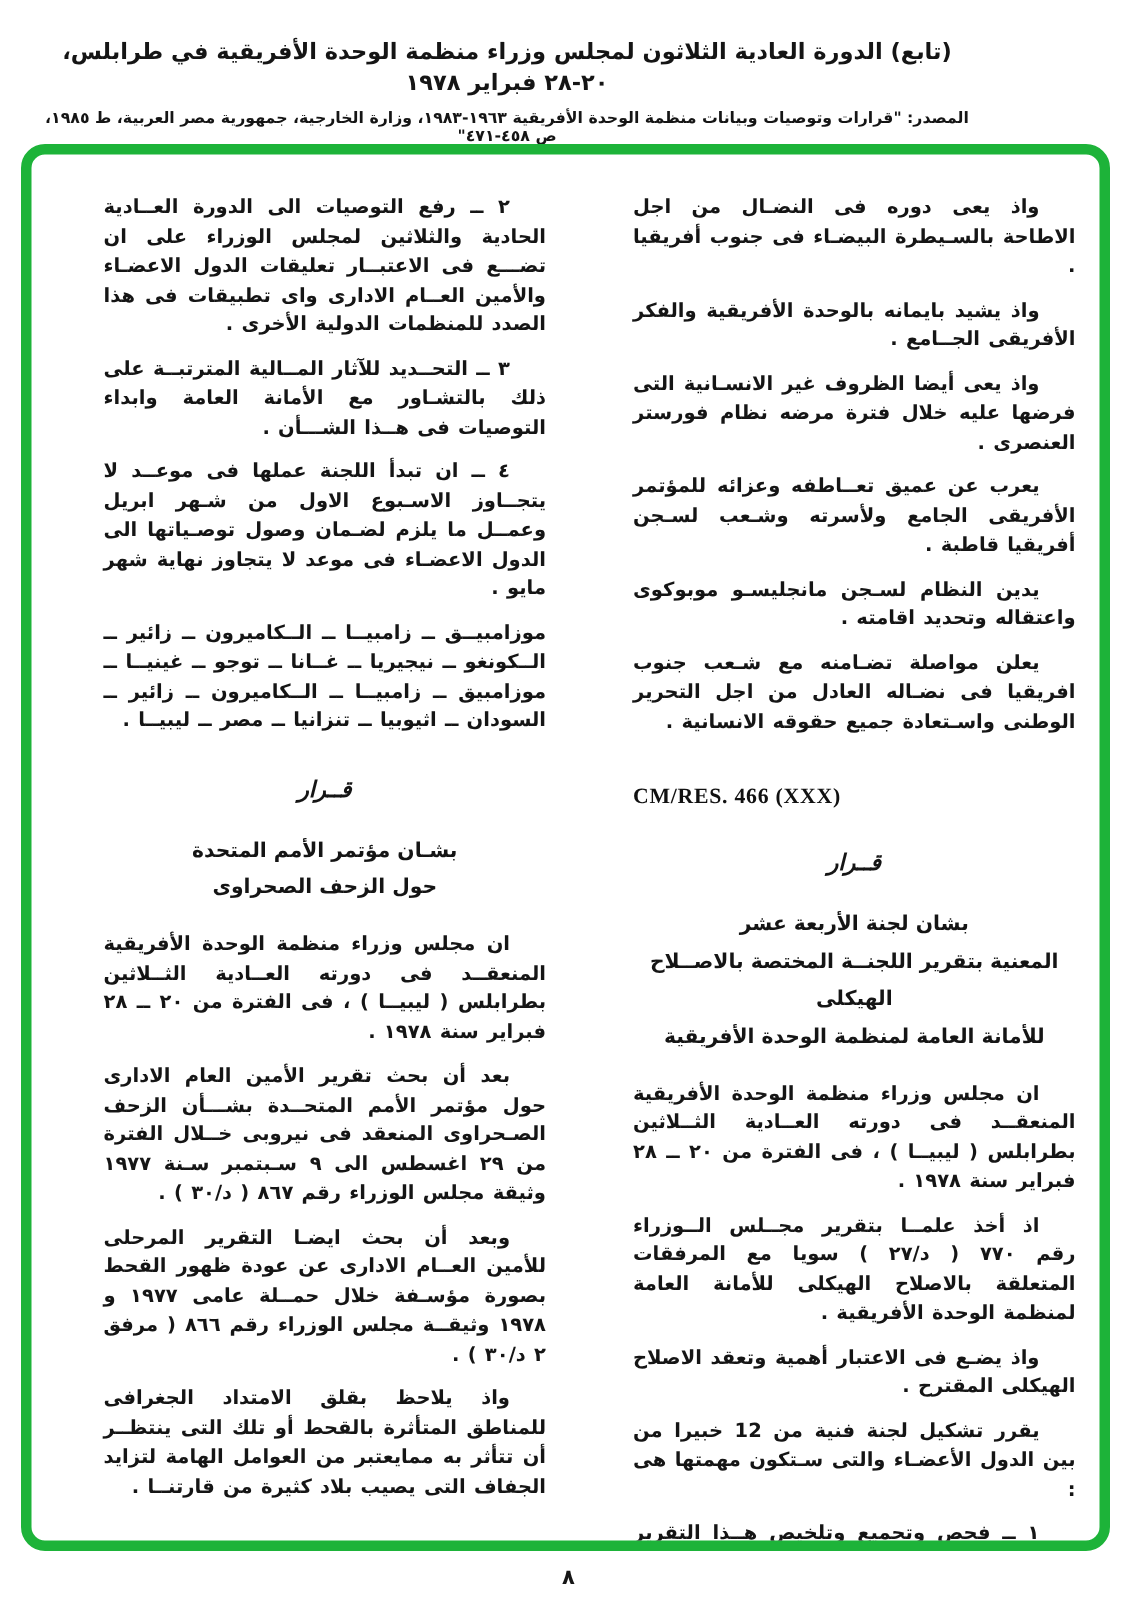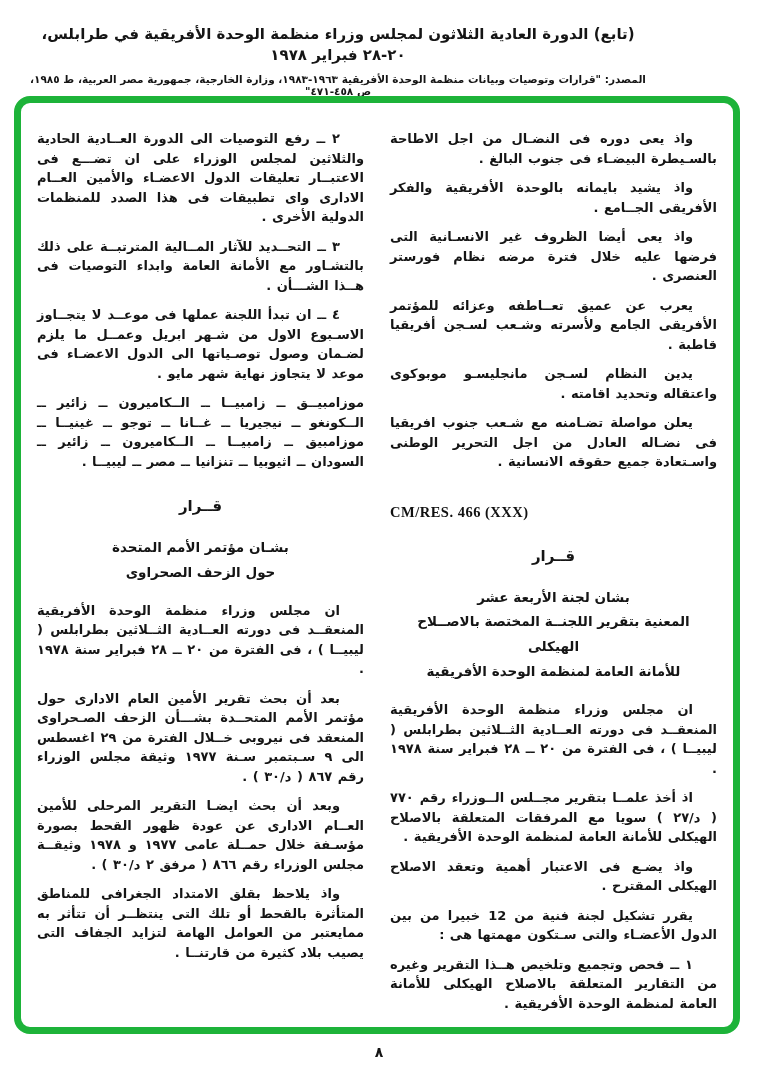--- a/index.html
+++ b/index.html
@@ -14,53 +14,53 @@
   .frame{
     position:absolute;left:14px;top:96px;width:726px;height:938px;
     border:7px solid #1db339;border-radius:16px;box-sizing:border-box;
     background:#ffffff;
   }
   .cols{
     position:absolute;left:0;top:0;right:0;bottom:0;
     padding:26px 16px 16px 16px;display:flex;direction:rtl;gap:26px;
     box-sizing:border-box;overflow:hidden;
   }
-  .col{flex:1 1 0;direction:rtl;}
+  .col{flex:1 1 0;direction:rtl;margin-left:32px;}
   .para{
     margin:0 0 10px 0;font-size:13px;line-height:1.5;font-weight:600;
     text-align:justify;text-indent:24px;direction:rtl;word-spacing:1px;
   }
   .para.no-indent{text-indent:0;}
   .ref{
     direction:ltr;text-align:left;font-family:"Liberation Serif","DejaVu Serif",serif;
     font-size:14.5px;font-weight:bold;letter-spacing:.5px;margin:32px 0 0 0;color:#111;
   }
   .res-title{
-    text-align:center;font-size:15px;font-weight:bold;margin:26px 0 20px 0;letter-spacing:1px;
+    text-align:center;font-size:15px;font-weight:bold;margin:26px 0 20px 0;letter-spacing:1px;font-style:italic;
   }
   .subject{text-align:center;font-size:13.5px;font-weight:bold;line-height:1.85;margin:0 0 16px 0;}
   .subject div{white-space:normal;}
   .page-num{
     position:absolute;left:0;top:1044px;width:758px;text-align:center;
     font-size:14px;font-weight:bold;
   }
 </style>
 </head>
 <body>
 
 <div class="hdr">
   <div class="hdr-title">(تابع) الدورة العادية الثلاثون لمجلس وزراء منظمة الوحدة الأفريقية في طرابلس، ٢٠-٢٨ فبراير ١٩٧٨</div>
   <div class="hdr-source">المصدر: "قرارات وتوصيات وبيانات منظمة الوحدة الأفريقية ١٩٦٣-١٩٨٣، وزارة الخارجية، جمهورية مصر العربية، ط ١٩٨٥، ص ٤٥٨-٤٧١"</div>
 </div>
 
 <div class="frame" style="border-color: rgb(29, 179, 57);">
   <div class="cols">
 
     <div class="col">
-      <p class="para">واذ يعى دوره فى النضـال من اجل الاطاحة بالسـيطرة البيضـاء فى جنوب البالغ .</p>
+      <p class="para">واذ يعى دوره فى النضـال من اجل الاطاحة بالسـيطرة البيضـاء فى جنوب أفريقيا .</p>
       <p class="para">واذ يشيد بايمانه بالوحدة الأفريقية والفكر الأفريقى الجــامع .</p>
       <p class="para">واذ يعى أيضا الظروف غير الانسـانية التى فرضها عليه خلال فترة مرضه نظام فورستر العنصرى .</p>
       <p class="para">يعرب عن عميق تعــاطفه وعزائه للمؤتمر الأفريقى الجامع ولأسرته وشـعب لسـجن أفريقيا قاطبة .</p>
       <p class="para">يدين النظام لسـجن مانجليسـو موبوكوى واعتقاله وتحديد اقامته .</p>
       <p class="para">يعلن مواصلة تضـامنه مع شـعب جنوب افريقيا فى نضـاله العادل من اجل التحرير الوطنى واسـتعادة جميع حقوقه الانسانية .</p>
 
       <div class="ref">CM/RES. 466 (XXX)</div>
       <div class="res-title">قــرار</div>
       <div class="subject">
         <div>بشان لجنة الأربعة عشر</div>

